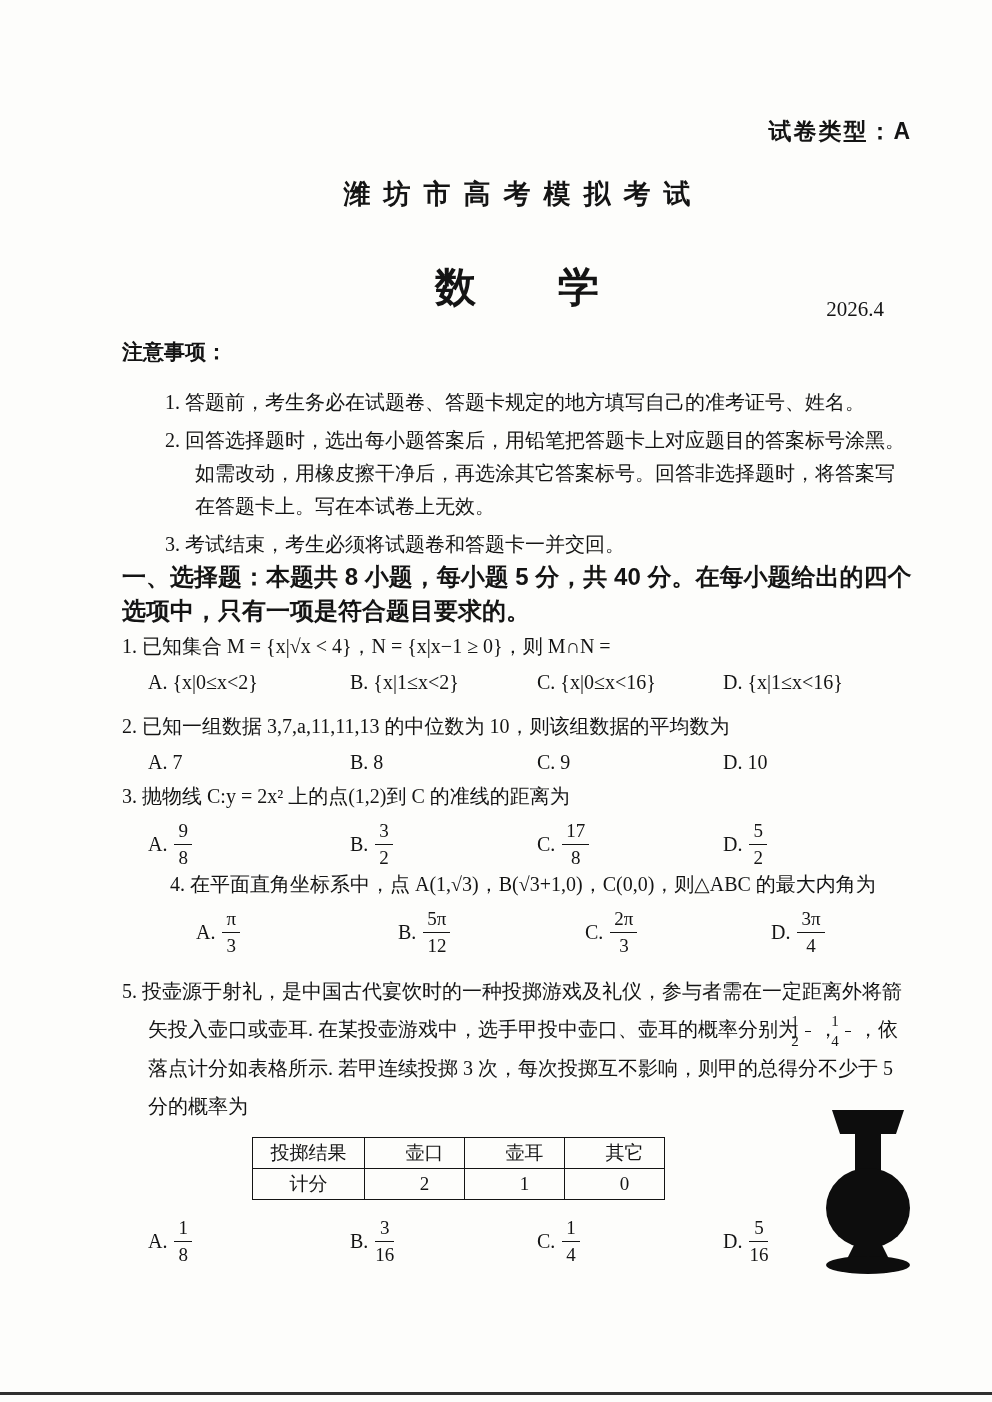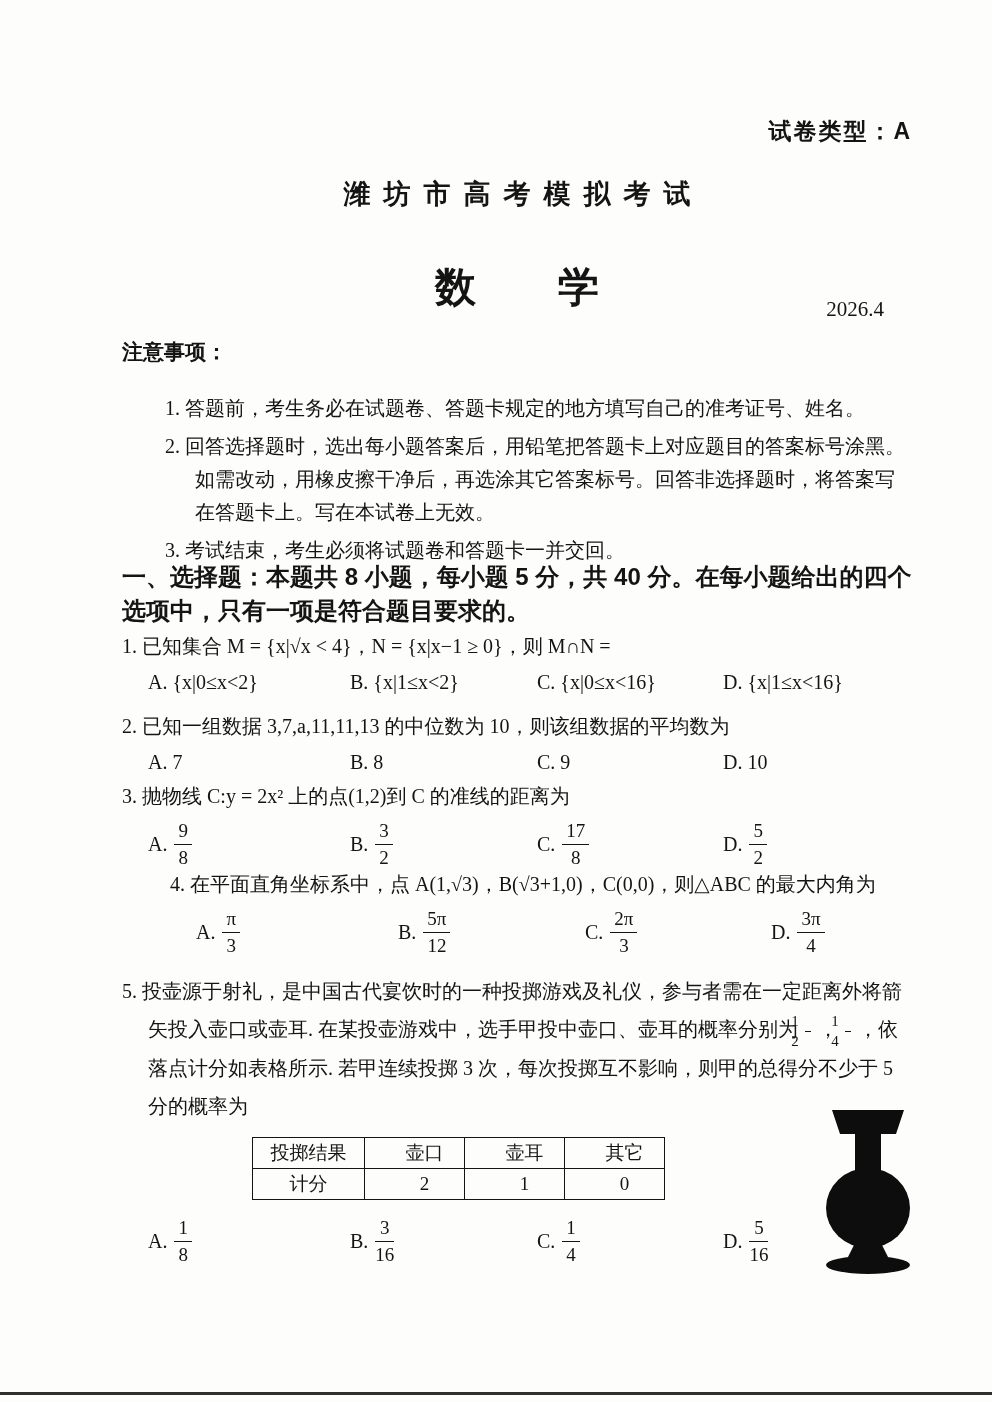--- a/index.html
+++ b/index.html
@@ -13,21 +13,21 @@
   .page { position: relative; width: 992px; height: 1402px; overflow: hidden; }
   .blk { position: absolute; left: 122px; width: 790px; }
   .hei { font-family: "Liberation Sans", "DejaVu Sans", sans-serif; font-weight: 700; }
 
   #paper-type { top: 116px; text-align: right; font-size: 23px; letter-spacing: 2px; }
   #exam-title { top: 176px; text-align: center; font-size: 27px; letter-spacing: 13px; padding-left: 13px; }
   #subject    { top: 230px; text-align: center; font-size: 41px; margin-top: 30px; }
   #date       { top: 297px; text-align: right; padding-right: 28px; font-size: 21px; }
 
   #notices { top: 338px; font-size: 20px; }
-  #notices .n-title { font-size: 21px; margin-bottom: 26px; }
+  #notices .n-title { font-size: 21px; margin-bottom: 20px; }
   .n-item { margin: 5px 0 5px 43px; padding-left: 30px; text-indent: -30px; line-height: 33px; }
 
   #section1 { top: 560px; font-size: 24px; line-height: 34px; }
 
   .stem { font-size: 20px; line-height: 33px; padding-left: 26px; text-indent: -26px; }
   .opts {
     display: grid; grid-template-columns: 202px 187px 186px 1fr;
     padding-left: 26px; font-size: 20px; align-items: center; margin-top: 8px;
   }
   .opt { display: flex; align-items: center; gap: 5px; }

